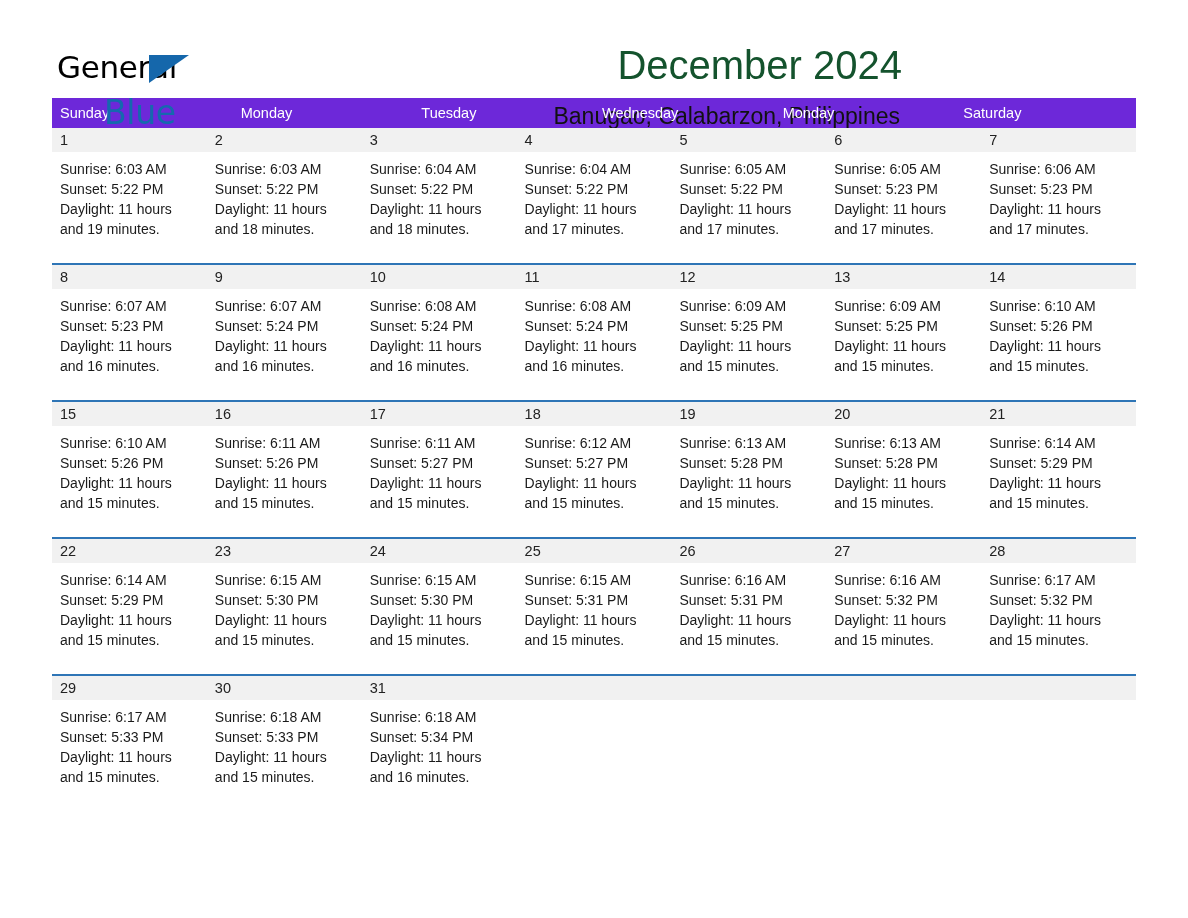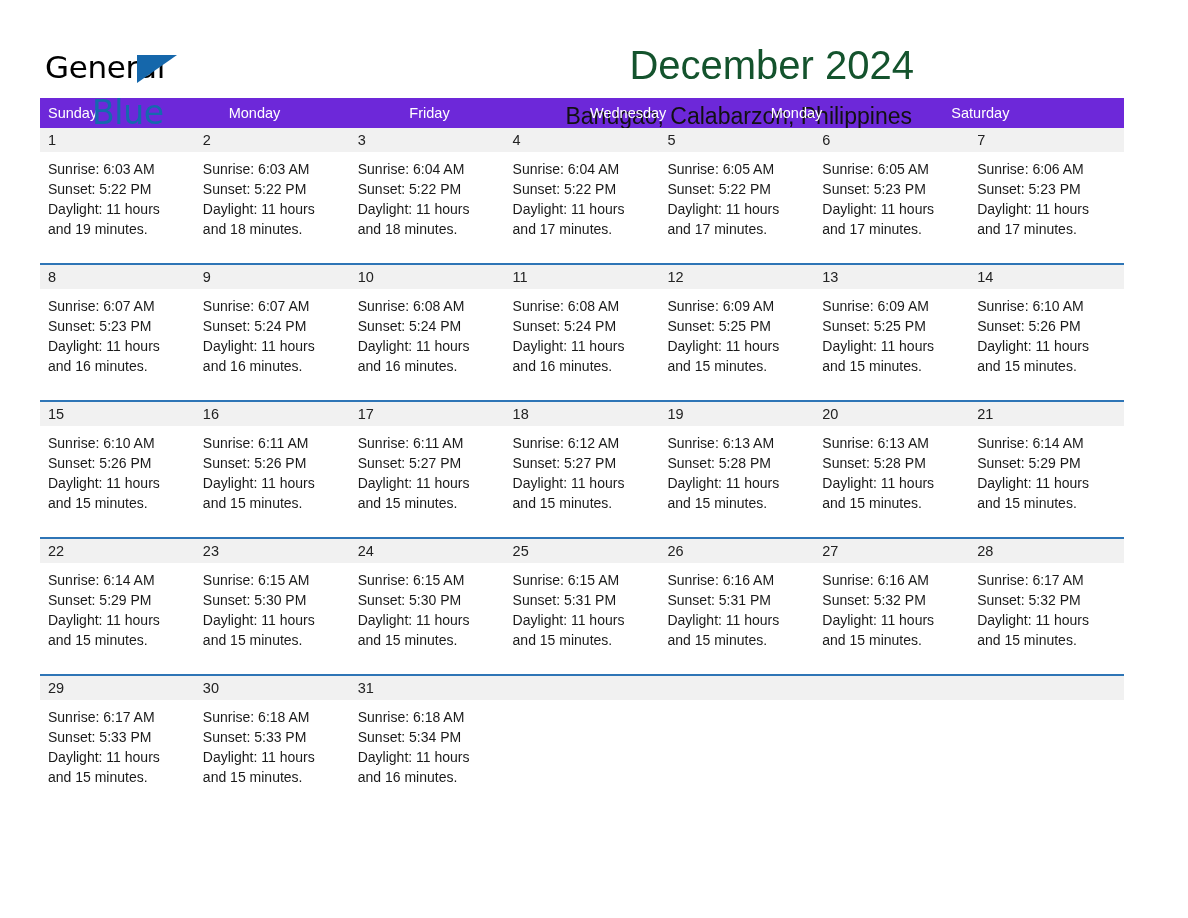--- a/index.html
+++ b/index.html
@@ -12,21 +12,21 @@
     height: 918px;
     font-family: "Liberation Sans", sans-serif;
     color: #1a1a1a;
     -webkit-font-smoothing: antialiased;
   }
   .page {
     position: relative;
     width: 954px;
     height: 918px;
     box-sizing: border-box;
-    padding: 0 40px;
+    padding: 0 52px;
   }
 
   
   .top-bar {
     display: flex;
     align-items: flex-start;
     justify-content: space-between;
     padding-top: 44px;
     height: 78px;
     box-sizing: border-box;
@@ -166,21 +166,21 @@
       <div class="cal-title">December 2024</div>
       <div class="cal-subtitle">Banugao, Calabarzon, Philippines</div>
     </div>
 
   </div>
 
   <div class="calendar">
     <div class="weekday-row" id="weekday-row">
         <div class="weekday-cell">Sunday</div>
         <div class="weekday-cell">Monday</div>
-        <div class="weekday-cell">Friday</div>
+        <div class="weekday-cell">Tuesday</div>
         <div class="weekday-cell">Wednesday</div>
         <div class="weekday-cell">Monday</div>
         <div class="weekday-cell">Saturday</div>
       </div>
     <div id="weeks-container">
         <div class="week-row">
           <div class="day-cell">
             <div class="day-number-band">1</div>
             <div class="day-body">
               <div class="ln">Sunrise: 6:03 AM</div>

